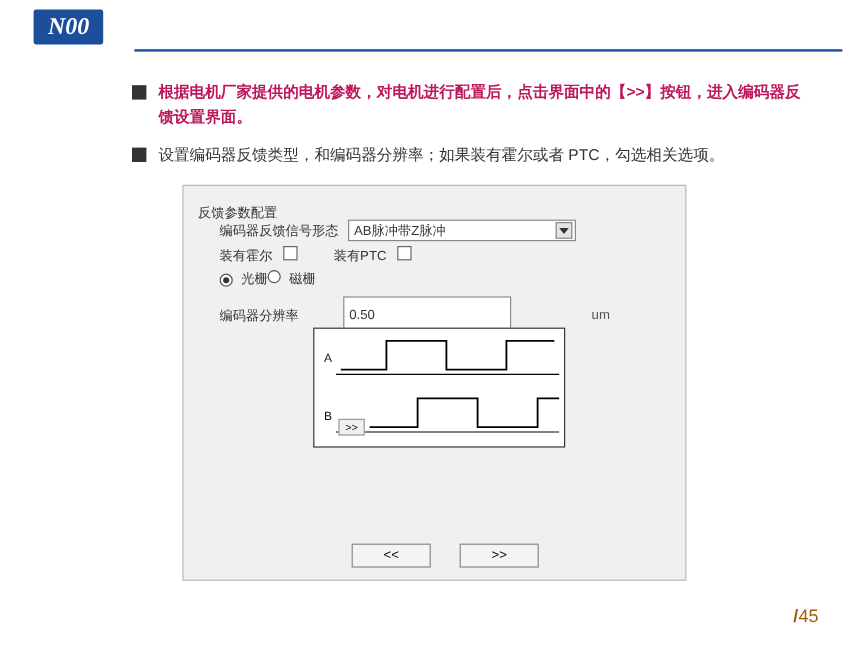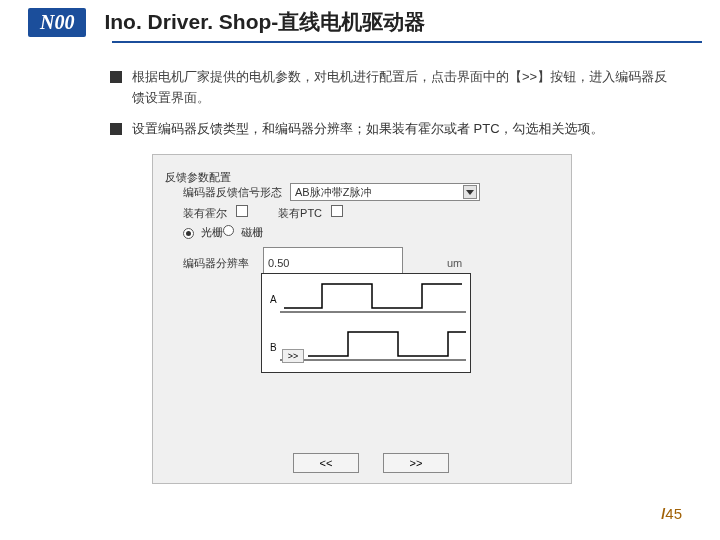--- a/index.html
+++ b/index.html
@@ -3,22 +3,23 @@
 <meta charset="utf-8">
 <style>
   * { margin: 0; padding: 0; box-sizing: border-box; }
   body {
     width: 720px; height: 540px;
     background: #fff;
     font-family: "Microsoft YaHei", Arial, sans-serif;
     position: relative;
   }
   .header {
-    display: flex; align-items: flex-start;
+    display: flex; align-items: flex-end;
     padding: 8px 0 0 0;
+    gap: 16px;
   }
   .badge {
     background: #1b4e9b;
     color: #fff;
     font-weight: bold;
     font-style: italic;
     font-family: Georgia, serif;
     padding: 3px 12px;
     border-radius: 2px;
     margin-left: 28px;
@@ -47,21 +48,21 @@
   .sq {
     width: 12px; height: 12px;
     background: #333;
     margin: 4px 10px 0 0;
     flex: none;
   }
   .bul-text {
     font-size: 13px; color: #333;
     line-height: 1.6;
   }
-  .bul-text.bold { color: #404040; font-weight: 400; }
+  .bul-text.bold { color: #be185d; font-weight: 700; }
   .dialog {
     position: absolute;
     left: 152px; top: 154px;
     width: 420px; height: 330px;
     background: #f0f0f0;
     border: 1px solid #bbb;
     font-size: 11px;
     font-family: SimSun, sans-serif;
   }
   .group-label {
@@ -108,21 +109,21 @@
     width: 11px; height: 11px;
     border-radius: 50%;
     background: #fff; border: 1px solid #555;
     display: inline-flex; align-items: center; justify-content: center;
     margin-right: 4px;
   }
   .radio.sel::after {
     content: ""; width: 5px; height: 5px;
     background: #333; border-radius: 50%;
   }
-  .row4 { left: 30px; top: 92px; }
+  .row4 { left: 30px; top: 92px; gap: 23px; }
   .numbox {
     width: 140px; height: 32px;
     background: #fff; border: 1px solid #888;
     padding: 0 4px; margin: 0 6px;
     font-size: 11px;
     display: flex; align-items: center;
   }
   .unit { font-size: 11px; color: #555; margin-left: 38px; }
   .diagram {
     position: absolute;
@@ -166,21 +167,20 @@
     right: 38px; bottom: 18px;
     font-size: 15px; color: #a16207;
   }
   .footer .slash { font-weight: bold; }
 </style>
 </head>
 <body>
 
 <div class="header">
   <span class="badge">N00</span>
-  <span class="title">Ino. Driver. Shop-直线电机驱动器</span>
 </div>
 <div class="hr"></div>
 
 <div class="bullets">
   <div class="bul">
     <span class="sq"></span>
     <span class="bul-text bold">根据电机厂家提供的电机参数，对电机进行配置后，点击界面中的【&gt;&gt;】按钮，进入编码器反馈设置界面。</span>
   </div>
   <div class="bul">
     <span class="sq"></span>

